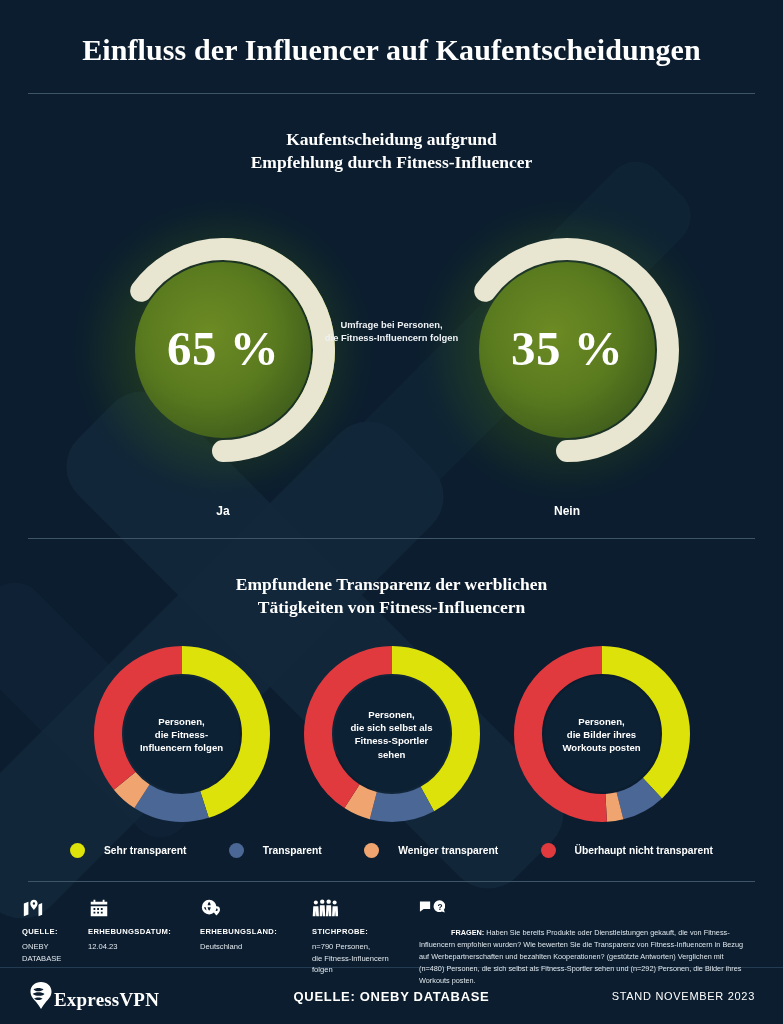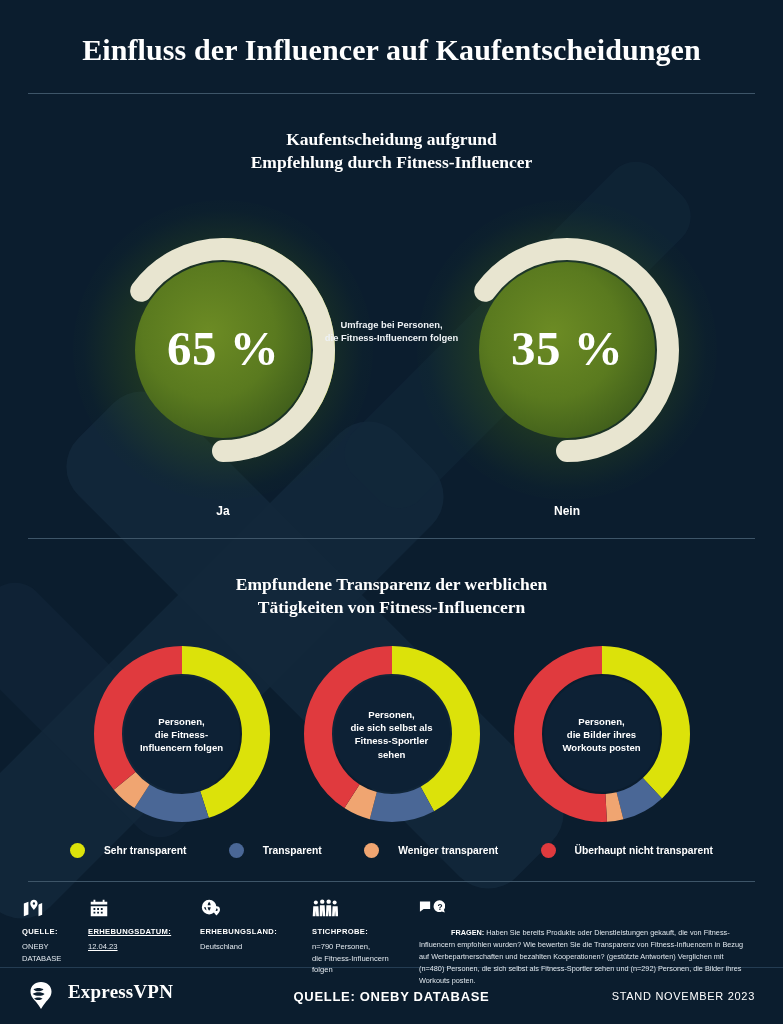--- a/index.html
+++ b/index.html
@@ -83,35 +83,35 @@
   .legend{ display:flex; justify-content:space-between; margin:20px 70px 0 70px; }
   .leg{ display:flex; align-items:center; gap:19px; }
   .dot{ width:15px; height:15px; border-radius:50%; flex:none; }
   .leg-label{ font-size:10.3px; font-weight:700; white-space:nowrap; }
 
   .rule3{ height:1px; background:#3e5568; margin:23px 28px 0 28px; }
 
   
   .meta{ display:flex; padding:16px 22px 0 22px; gap:0; }
   .meta-col{ padding-right:12px; }
-  .m1{ width:66px; } .m2{ width:112px;text-decoration:underline; } .m3{ width:112px; } .m4{ width:105px; }
+  .m1{ width:66px; } .m2{ width:112px; } .m3{ width:112px; } .m4{ width:105px; }
   .m5{ flex:1; padding-left:2px; }
   .ico{ height:22px; margin-bottom:7px; display:block; }
   .meta-key{ font-size:7.6px; font-weight:700; letter-spacing:.35px; margin-bottom:5px; }
   .meta-val{ font-size:7.6px; line-height:1.5; color:#e2e8ee; white-space:pre-line; }
   .q-text{ font-size:7.3px; line-height:1.62; color:#dfe6ec; }
   .q-text b{ color:#ffffff;padding-left:32px; }
 
   
   .botline{ height:1px; background:#243c52; margin:18px 0 0 0; }
   .bottom{
     position:absolute; left:0; right:0; bottom:0; height:56px;
     display:flex; align-items:center; padding:0 28px;
   }
-  .brand{ display:flex; align-items:flex-start; gap:14px; }
+  .brand{ display:flex; align-items:flex-end; gap:0; }
   .brand-name{ font-family:"Liberation Serif", serif; font-size:19px; font-weight:700; letter-spacing:.2px; }
   .bot-mid{ position:absolute; left:0; right:0; text-align:center; font-size:13px; font-weight:700; letter-spacing:.7px; }
   .bot-right{ margin-left:auto; font-size:11px; font-weight:400; letter-spacing:.7px; z-index:2; }
 </style>
 </head>
 <body>
 
 <div class="bg-watermark">
   <div class="wm-bar wm1"></div>
   <div class="wm-bar wm2"></div>

